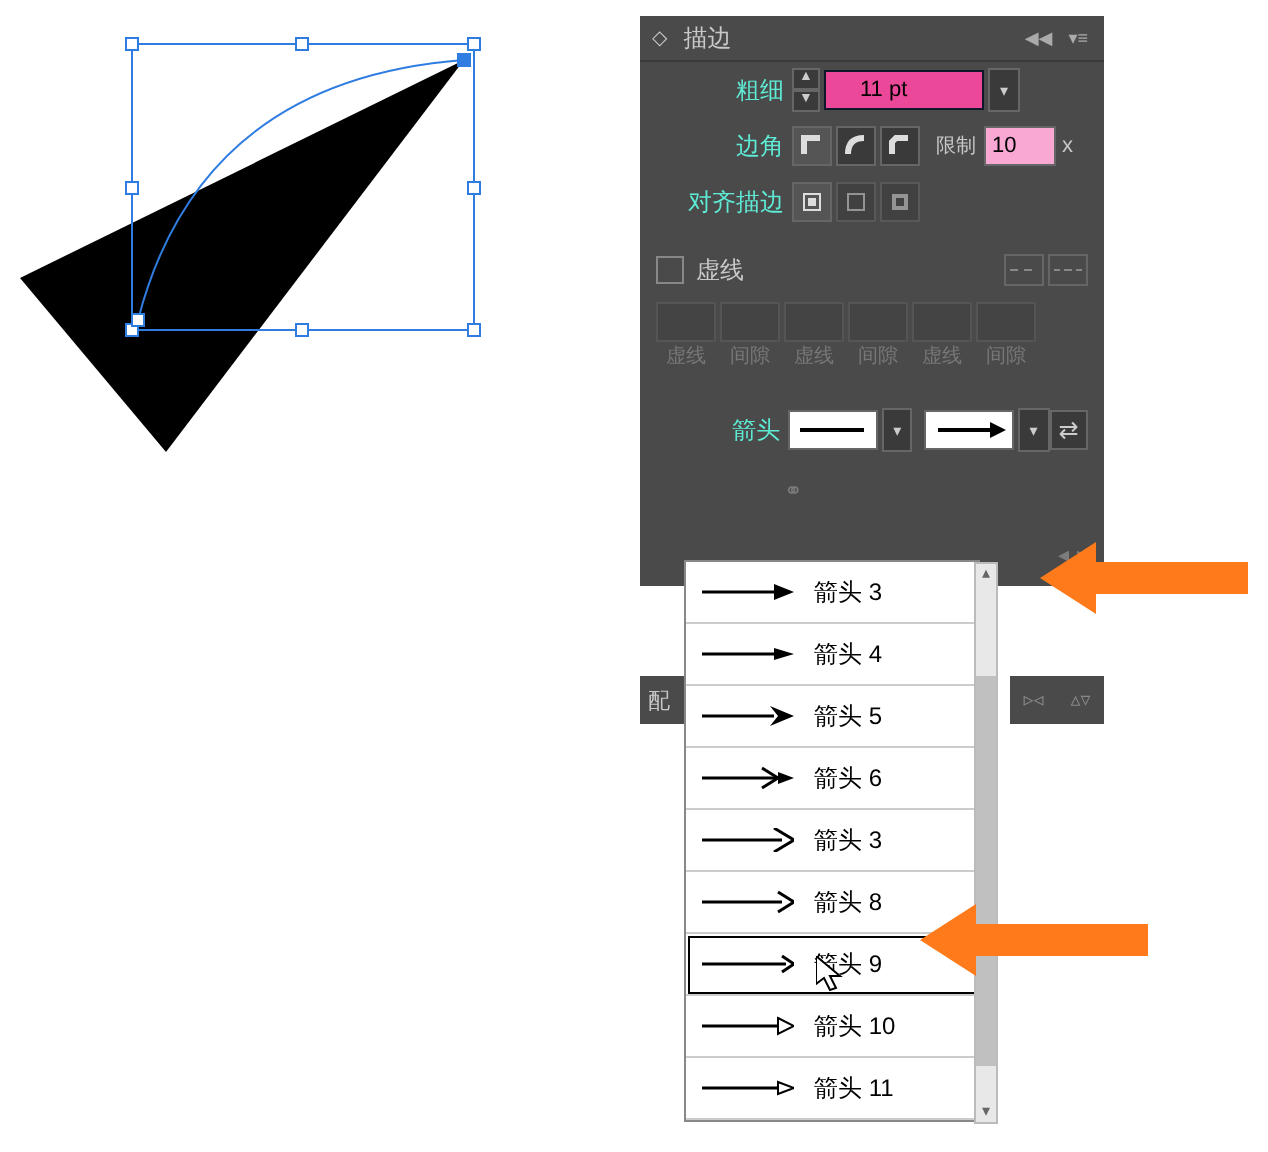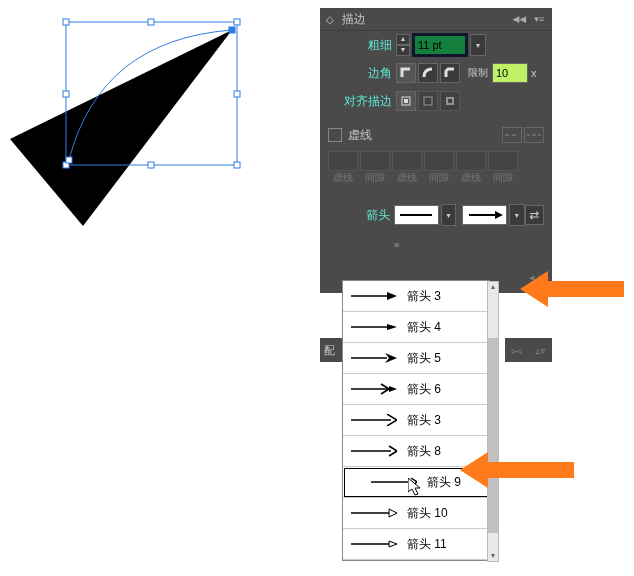--- a/index.html
+++ b/index.html
@@ -81,25 +81,25 @@
   border: 1px solid #666;
   font-size: 7px;
   color: #ccc;
   line-height: 7px;
   text-align: center;
   cursor: pointer;
 }
 .num-field {
   width: 44px;
   height: 18px;
-  background: #15803d;
-  border: 3px solid #0f172a;
+  background: #ec4899;
+  border: 1px solid #0f172a;
   color: #000;
   font-size: 11px;
-  padding: 0 3px;
+  padding: 0 17px;
   display: flex;
   align-items: center;
 }
 .dd-btn {
   width: 14px;
   height: 20px;
   background: #3a3a3a;
   border: 1px solid #666;
   display: flex;
   align-items: center;
@@ -126,21 +126,21 @@
 }
 .mini-btn.sel { background: #555; }
 .limit-label {
   font-size: 10px;
   color: #c8c8c8;
   margin: 0 4px 0 8px;
 }
 .limit-field {
   width: 28px;
   height: 18px;
-  background: #bef264;
+  background: #f9a8d4;
   color: #000;
   border: 1px solid #666;
   font-size: 11px;
   padding: 0 3px;
   display: flex;
   align-items: center;
 }
 .limit-x { margin-left: 3px; font-size: 11px; }
 .checkbox {
   width: 12px;
@@ -232,21 +232,21 @@
   display: flex;
   align-items: center;
   height: 30px;
   padding: 0 8px;
   border-bottom: 1px solid #ccc;
   cursor: pointer;
   color: #000;
   font-size: 12px;
 }
 .dd-item:last-child { border-bottom: none; }
-.dd-item.sel { outline: 1px solid #000; outline-offset: -2px; justify-content: center; }
+.dd-item.sel { outline: 1px solid #000; outline-offset: -2px; }
 .dd-item svg { margin-right: 10px; flex-shrink: 0; }
 .scrollbar {
   position: absolute;
   right: -10px;
   top: 0;
   width: 10px;
   height: 100%;
   background: #e8e8e8;
   border: 1px solid #bbb;
 }

